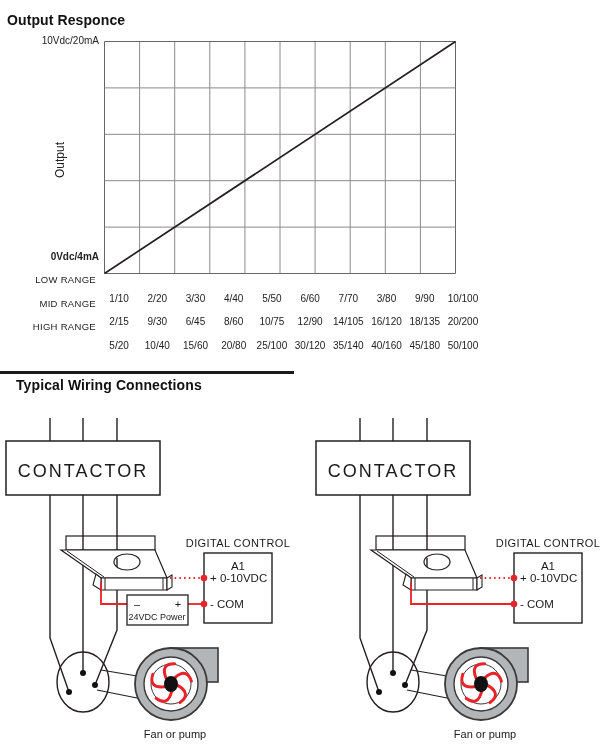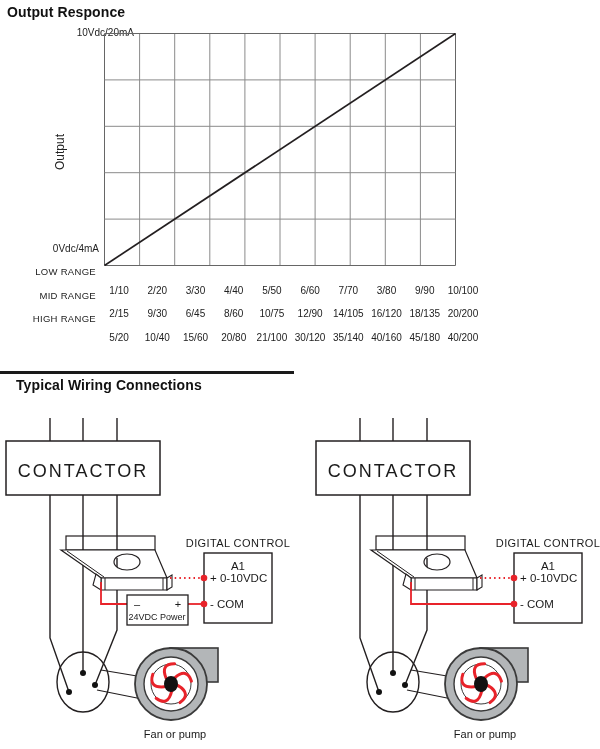--- a/index.html
+++ b/index.html
@@ -7,25 +7,25 @@
     width:600px;height:749px;position:relative;background:#ffffff;
     font-family:"Liberation Sans","DejaVu Sans",sans-serif;color:#1a1a1a;
     overflow:hidden;
   }
   .sec-title{
     position:absolute;font-size:14px;font-weight:bold;letter-spacing:.1px;color:#111;
   }
   #title-output{left:7px;top:4px;}
   #title-wiring{left:16px;top:377px;}
   #rule-wiring{position:absolute;left:0;top:371px;width:294px;height:3px;background:#1a1a1a;}
-  #chart-wrap{position:absolute;left:0;top:0;width:596px;height:340px;}
+  #chart-wrap{position:absolute;left:0;top:8px;width:596px;height:340px;}
   #chart-svg{position:absolute;left:104px;top:33px;}
   .ylabel{position:absolute;left:0;width:99px;text-align:right;font-size:10px;color:#222;}
-  #ylabel-top{top:27px;margin-left:35px;}
-  #ylabel-bottom{top:243px;}
+  #ylabel-top{top:27px;}
+  #ylabel-bottom{top:243px;font-weight:bold;}
   #ylabel-axis{
     position:absolute;left:60px;top:152px;font-size:12px;color:#222;
     transform:translate(-50%,-50%) rotate(-90deg);white-space:nowrap;
   }
   #range-rows{position:absolute;left:0;top:265px;width:482px;}
   .range-row{display:flex;align-items:center;height:13.5px;margin-bottom:10px;justify-content:flex-end;}
   .range-label{width:96px;text-align:right;font-size:9.5px;letter-spacing:.3px;color:#222;flex:0 0 96px;}
   .range-values{flex:1;display:flex;margin-left:4px;margin-top:37px;}
   .range-cell{flex:1;text-align:center;font-size:10px;color:#222;white-space:nowrap;}
   #wiring-svg{position:absolute;left:0;top:398px;}
@@ -99,26 +99,26 @@
           <span class="range-cell">20/200</span>
         </span>
       </div>
       <div class="range-row">
         <span class="range-label">HIGH RANGE</span>
         <span class="range-values">
           <span class="range-cell">5/20</span>
           <span class="range-cell">10/40</span>
           <span class="range-cell">15/60</span>
           <span class="range-cell">20/80</span>
-          <span class="range-cell">21/100</span>
+          <span class="range-cell">25/100</span>
           <span class="range-cell">30/120</span>
           <span class="range-cell">35/140</span>
           <span class="range-cell">40/160</span>
           <span class="range-cell">45/180</span>
-          <span class="range-cell">40/200</span>
+          <span class="range-cell">50/100</span>
         </span>
       </div>
     </div>
 </div>
 
 <div id="rule-wiring"></div>
 <div id="title-wiring" class="sec-title">Typical Wiring Connections</div>
 
 <svg id="wiring-svg" width="600" height="351" viewBox="0 0 600 351">
 

